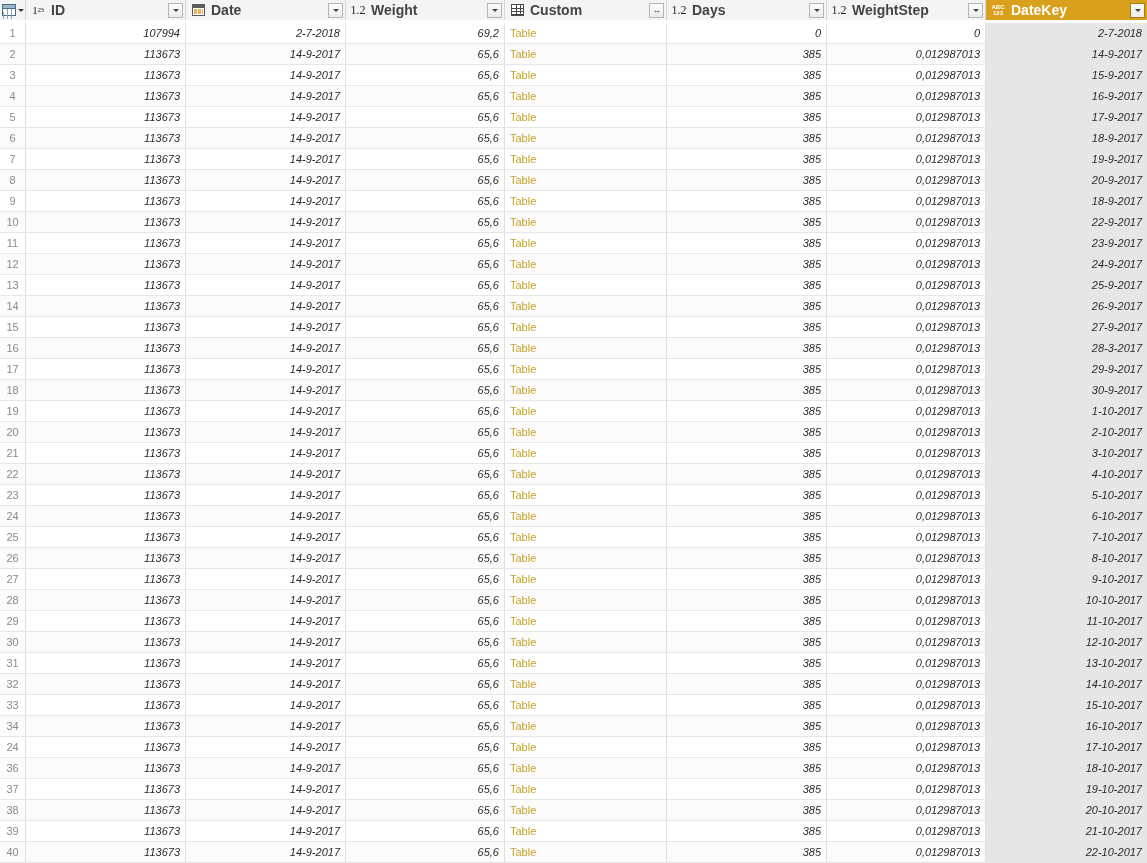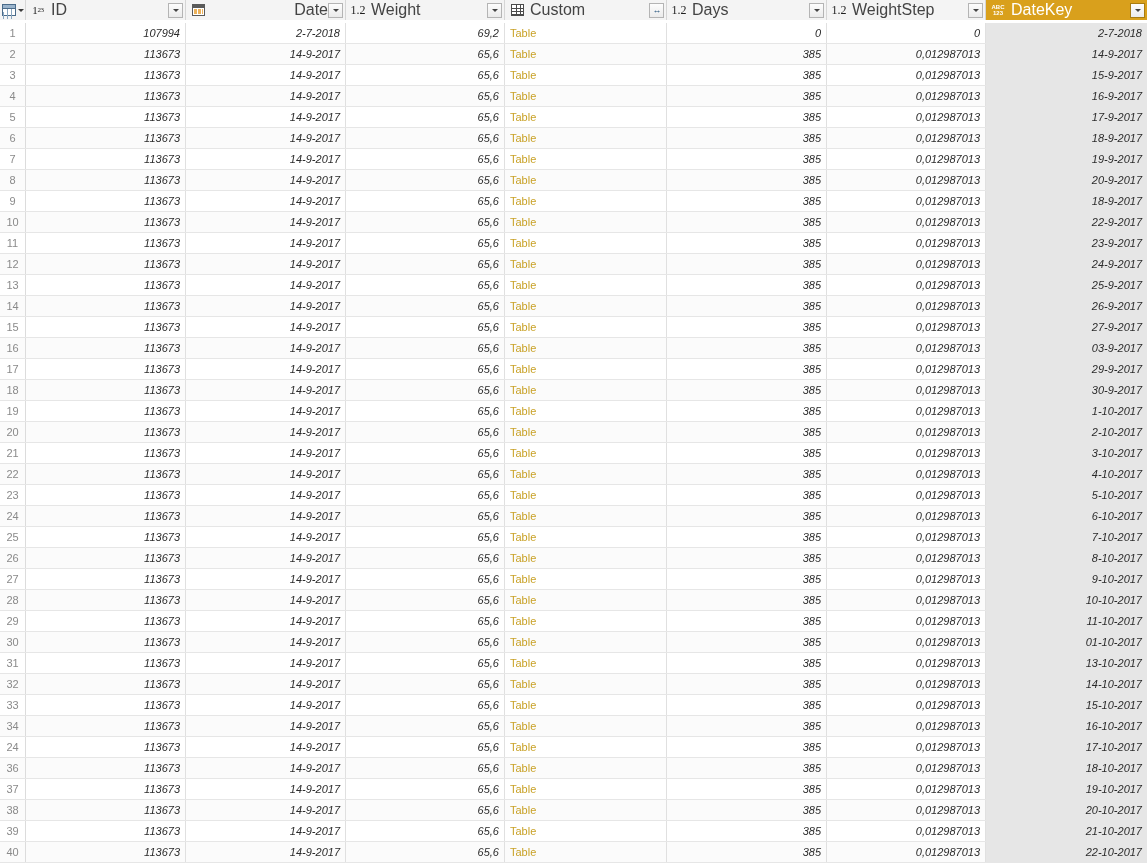--- a/index.html
+++ b/index.html
@@ -42,22 +42,22 @@
     height: 20px;
     padding: 0 2px 0 4px;
     overflow: hidden;
     position: relative;
   }
   .hcell.selected {
     background: #d9a01c;
   }
   .hcell.selected .hlabel { color: #ffffff; }
   .hlabel {
-    font-size: 16px;
-    font-weight: normal;
+    font-size: 14px;
+    font-weight: bold;
     color: #444444;
     white-space: nowrap;
     margin-left: 5px;
     flex: 1 1 auto;
     overflow: hidden;
   }
 
   
   .corner {
     width: 26px;
@@ -262,21 +262,21 @@
     justify-content: flex-start;
     font-style: normal;
     color: #c9a227;
   }
   .cell.datekey {
     background: #e6e6e6;
   }
 
   
   .c-id      { width: 160px; min-width: 160px; }
-  .c-date    { width: 160px; min-width: 160px; text-align: right; }
+  .c-date    { width: 160px; min-width: 160px; }
   .c-weight  { width: 159px; min-width: 159px; }
   .c-custom  { width: 162px; min-width: 162px; }
   .c-days    { width: 160px; min-width: 160px; }
   .c-wstep   { width: 159px; min-width: 159px; }
   .c-dkey    { width: 161px; min-width: 161px; border-right: none; }
 </style>
 </head>
 <body>
 
 <div class="grid">
@@ -505,21 +505,21 @@
         <div class="cell c-dkey datekey">27-9-2017</div>
       </div>
       <div class="row alt">
         <div class="cell rownum">16</div>
         <div class="cell c-id">113673</div>
         <div class="cell c-date">14-9-2017</div>
         <div class="cell c-weight">65,6</div>
         <div class="cell c-custom tablecell">Table</div>
         <div class="cell c-days">385</div>
         <div class="cell c-wstep">0,012987013</div>
-        <div class="cell c-dkey datekey">03-9-2017</div>
+        <div class="cell c-dkey datekey">28-3-2017</div>
       </div>
       <div class="row">
         <div class="cell rownum">17</div>
         <div class="cell c-id">113673</div>
         <div class="cell c-date">14-9-2017</div>
         <div class="cell c-weight">65,6</div>
         <div class="cell c-custom tablecell">Table</div>
         <div class="cell c-days">385</div>
         <div class="cell c-wstep">0,012987013</div>
         <div class="cell c-dkey datekey">29-9-2017</div>
@@ -645,21 +645,21 @@
         <div class="cell c-dkey datekey">11-10-2017</div>
       </div>
       <div class="row alt">
         <div class="cell rownum">30</div>
         <div class="cell c-id">113673</div>
         <div class="cell c-date">14-9-2017</div>
         <div class="cell c-weight">65,6</div>
         <div class="cell c-custom tablecell">Table</div>
         <div class="cell c-days">385</div>
         <div class="cell c-wstep">0,012987013</div>
-        <div class="cell c-dkey datekey">01-10-2017</div>
+        <div class="cell c-dkey datekey">12-10-2017</div>
       </div>
       <div class="row">
         <div class="cell rownum">31</div>
         <div class="cell c-id">113673</div>
         <div class="cell c-date">14-9-2017</div>
         <div class="cell c-weight">65,6</div>
         <div class="cell c-custom tablecell">Table</div>
         <div class="cell c-days">385</div>
         <div class="cell c-wstep">0,012987013</div>
         <div class="cell c-dkey datekey">13-10-2017</div>

